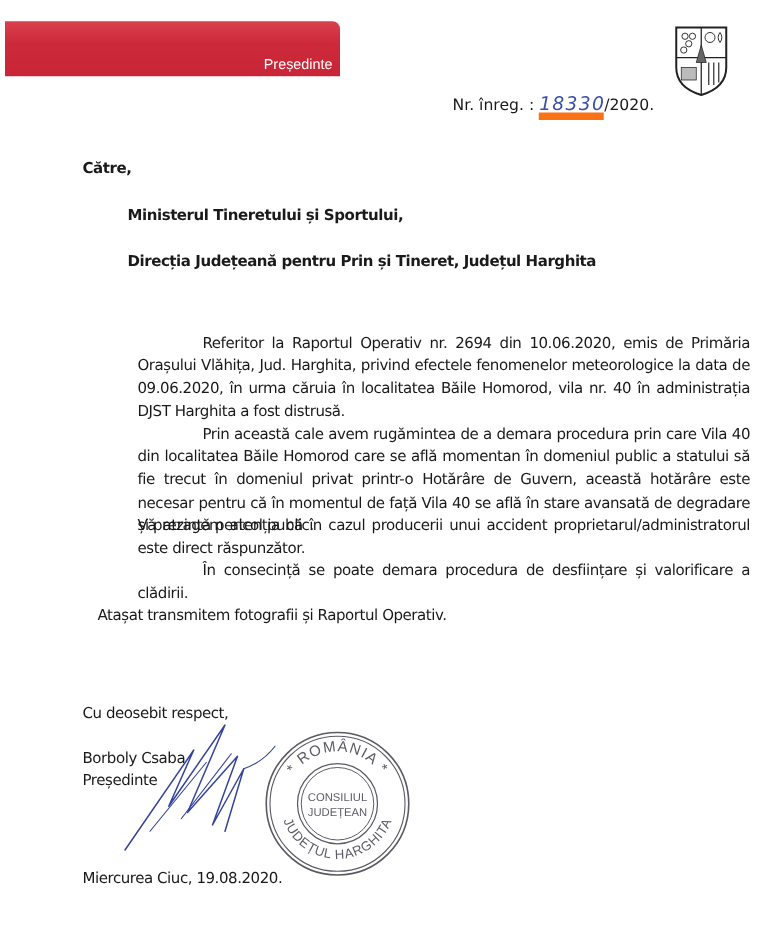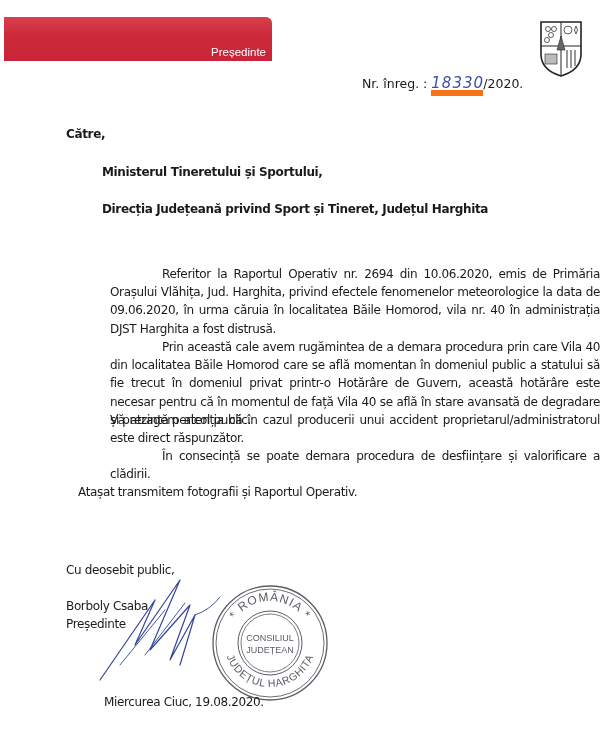--- a/index.html
+++ b/index.html
@@ -60,29 +60,29 @@
   <path d="M28 30 V48 M32 30 V48 M36 30 V46" stroke="#333" stroke-width="1"></path>
 </svg>
 
 <div class="regno">
   <span>Nr. înreg. :</span>
   <span class="hand">18330</span><span>/2020.</span>
 </div>
 
 <div class="text bold" style="left:66px; top:125px;">Către,</div>
 <div class="text bold" style="left:102px; top:163px;">Ministerul Tineretului și Sportului,</div>
-<div class="text bold" style="left:102px; top:200px;">Direcția Județeană privind Sport și Tineret, Județul Harghita</div>
+<div class="text bold" style="left:102px; top:200px;">Direcția Județeană pentru Prin și Tineret, Județul Harghita</div>
 
 <div class="para" style="top:265px;"><span class="indent"></span><span>Referitor la  Raportul Operativ nr. 2694 din 10.06.2020, emis de Primăria Orașului Vlăhița, Jud. Harghita, privind efectele fenomenelor meteorologice la data de 09.06.2020, în urma căruia în localitatea Băile Homorod, vila nr. 40 în administrația DJST Harghita a fost distrusă.</span></div>
 <div class="para" style="top:338px;"><span class="indent"></span><span>Prin această cale avem rugămintea  de a demara procedura prin care  Vila 40 din localitatea Băile Homorod  care se află momentan în domeniul public a statului să fie trecut în domeniul privat printr-o Hotărâre de Guvern, această hotărâre este necesar pentru că în momentul de față Vila 40 se află în stare avansată de degradare și prezintă pericol public.</span></div>
 <div class="para" style="top:411px;"><span>Vă atragem atenția că în cazul producerii unui accident proprietarul/administratorul este direct răspunzător.</span></div>
 <div class="para" style="top:447px;"><span class="indent"></span><span>În consecință se poate demara procedura de desființare și valorificare a clădirii.</span></div>
 <div class="text" style="left:66px; top:483px;margin-left:12px;">Atașat transmitem fotografii și Raportul Operativ.</div>
 
-<div class="text" style="left:66px; top:561px;">Cu  deosebit public,</div>
+<div class="text" style="left:66px; top:561px;">Cu  deosebit respect,</div>
 <div class="text" style="left:66px; top:597px;">Borboly Csaba</div>
 <div class="text" style="left:66px; top:615px;">Președinte</div>
 
 <svg class="stamp" viewBox="0 0 120 120">
   <defs>
     <path id="topArc" d="M18 60 A42 42 0 0 1 102 60"></path>
     <path id="botArc" d="M14 58 A46 46 0 0 0 106 58"></path>
   </defs>
   <circle cx="60" cy="60" r="57" fill="none" stroke="#5b5b66" stroke-width="1.3"></circle>
   <circle cx="60" cy="60" r="54" fill="none" stroke="#5b5b66" stroke-width="0.9"></circle>
@@ -97,13 +97,13 @@
   <text x="60" y="58" text-anchor="middle" font-family="Liberation Sans, sans-serif" font-size="9" fill="#5b5b66">CONSILIUL</text>
   <text x="60" y="70" text-anchor="middle" font-family="Liberation Sans, sans-serif" font-size="9" fill="#5b5b66">JUDEȚEAN</text>
 </svg>
 
 <svg class="sig" viewBox="0 0 135 110">
   <path d="M5 105 L60 25 L40 70 L85 5 L55 75 L95 30 L75 85 L100 40 L85 90" fill="none" stroke="#34449a" stroke-width="1.2" stroke-linejoin="round" stroke-linecap="round"></path>
   <path d="M25 90 L70 35 M50 80 L90 28" fill="none" stroke="#34449a" stroke-width="0.9" stroke-linecap="round"></path>
   <path d="M100 40 Q115 35 125 22" fill="none" stroke="#34449a" stroke-width="0.9" stroke-linecap="round"></path>
 </svg>
 
-<div class="text" style="left:66px; top:693px;margin-left:38px;">Miercurea Ciuc, 19.08.2020.</div>
+<div class="text" style="left:66px; top:693px;">Miercurea Ciuc, 19.08.2020.</div>
 
 </body></html>

